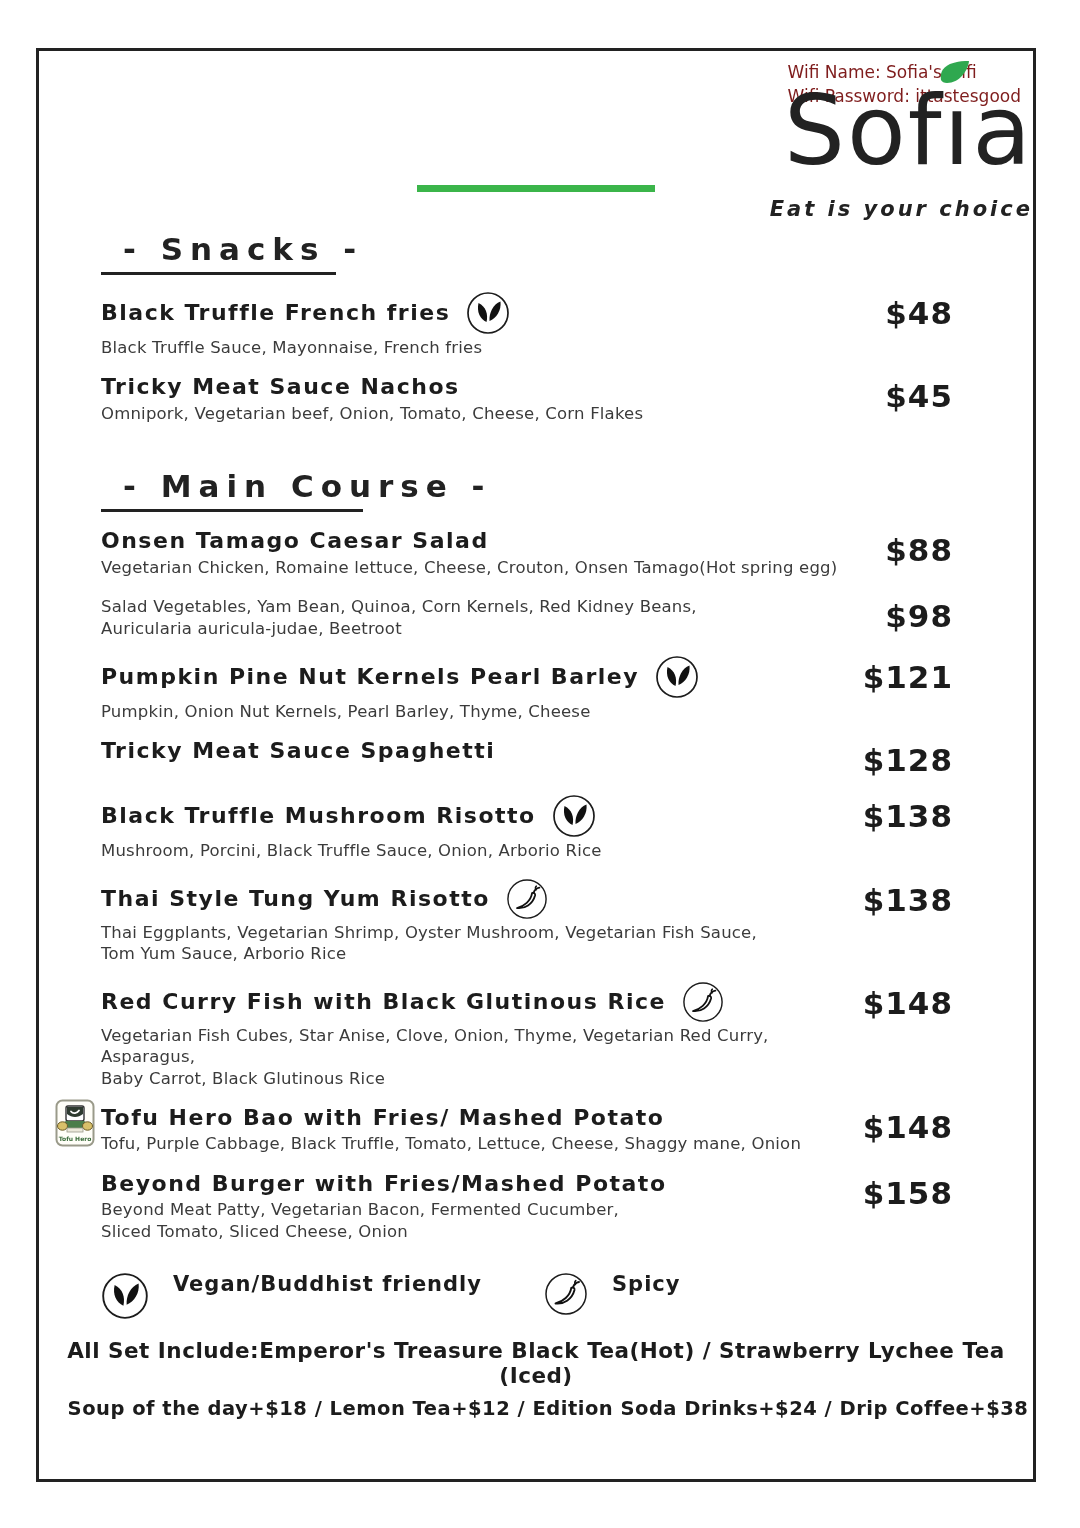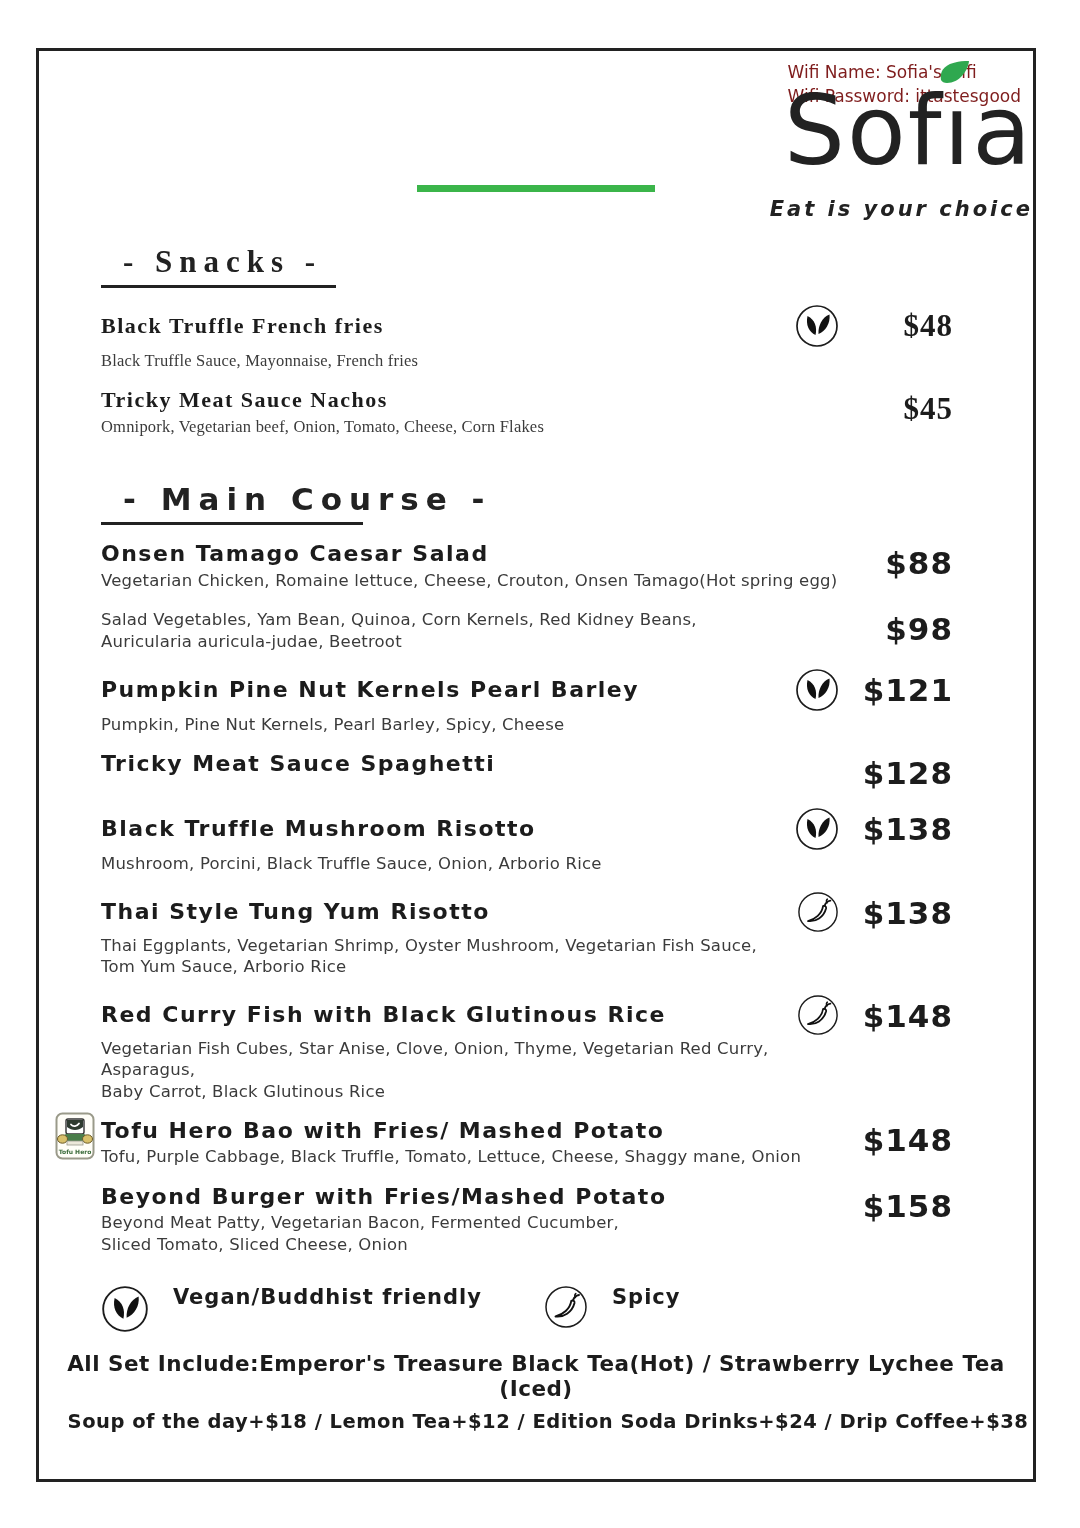--- a/index.html
+++ b/index.html
@@ -22,33 +22,33 @@
     display: inline-block; position: relative; font-size: 96px; line-height: 1;
     font-weight: 400; letter-spacing: 2px; color: #222;
   }
   .iwrap { position: relative; }
   .ileaf { position: absolute; left: -6px; top: -16px; }
   .logo-underline { width: 238px; height: 7px; background: var(--accent); margin: 6px auto 5px; }
   .tagline { font-style: italic; font-weight: bold; font-size: 21px; letter-spacing: 3px; color: #222; padding-left: 39px; }
   
   #sections { margin-top: 6px; }
   .section { margin-left: 62px; margin-right: 44px; }
-  .section.sec-snacks { margin-top: 23px; font-family: Liberation Serif, serif; }
+  .section.sec-snacks { margin-top: 10px; }
   .section.sec-main-course { margin-top: 44px; }
   .section-title {
     display: inline-block; margin-left: 22px; font-size: 31px; font-weight: bold;
     letter-spacing: 7px; color: #222;
   }
   .section-rule { height: 3px; background: #222; margin-top: 5px; }
   .sec-snacks .section-rule { width: 235px; }
   .sec-main-course .section-rule { width: 262px; }
   
   .item { display: flex; align-items: flex-start; margin-top: 16px; }
   .item-main { flex: 1; min-width: 0; }
-  .item-title-row { position: relative; display: flex; align-items: center; gap: 16px; justify-content: space-between; }
+  .item-title-row { position: relative; display: flex; align-items: center; gap: 16px; }
   .item-title { font-size: 22px; font-weight: bold; letter-spacing: 1.5px; line-height: 1.2; }
   .item-desc { margin-top: 2px; font-size: 16.5px; color: var(--desc); line-height: 1.3; letter-spacing: 0.2px; }
   .item-price { width: 150px; min-width: 150px; text-align: right; padding-right: 36px; padding-top: 4px;
     font-size: 31px; font-weight: bold; letter-spacing: 1px; }
   .badge-tofu { position: absolute; left: -46px; top: -6px; width: 40px; height: 48px; }
   .icon-vegan, .icon-spicy { flex: 0 0 auto; }
   
   .legend { margin-left: 62px; margin-top: 30px; display: flex; align-items: flex-start; gap: 24px;
     font-size: 21px; font-weight: bold; letter-spacing: 1px; }
   .legend .icon-slot { display: inline-flex; align-items: center; }
@@ -140,21 +140,21 @@
     <div class="item-main">
       <div class="item-title-row">
         <span class="item-title">Pumpkin Pine Nut Kernels Pearl Barley</span>
       <svg class="icon-vegan" width="44" height="44" viewBox="0 0 44 44">
     <circle cx="22" cy="22" r="20" fill="none" stroke="#1c1c1c" stroke-width="1.7"></circle>
     <path d="M20.5 31 C14 28, 10.5 21, 12.5 12 C20 15.5, 22.3 23.5, 20.5 31 Z" fill="#111"></path>
     <path d="M23.5 30 C23 21.5, 27 13.5, 34.5 10.5 C35.5 19.5, 30.5 27, 23.5 30 Z" fill="#111"></path>
   </svg>
               </div>
       <div class="item-desc">
-                <div>Pumpkin, Pine Nut Kernels, Pearl Barley, Spicy, Cheese</div>
+                <div>Pumpkin, Onion Nut Kernels, Pearl Barley, Thyme, Cheese</div>
               </div>
     </div>
     <div class="item-price">$121</div>
   </div>
 
   <div class="item">
     <div class="item-main">
       <div class="item-title-row">
         <span class="item-title">Tricky Meat Sauce Spaghetti</span>
       </div>

